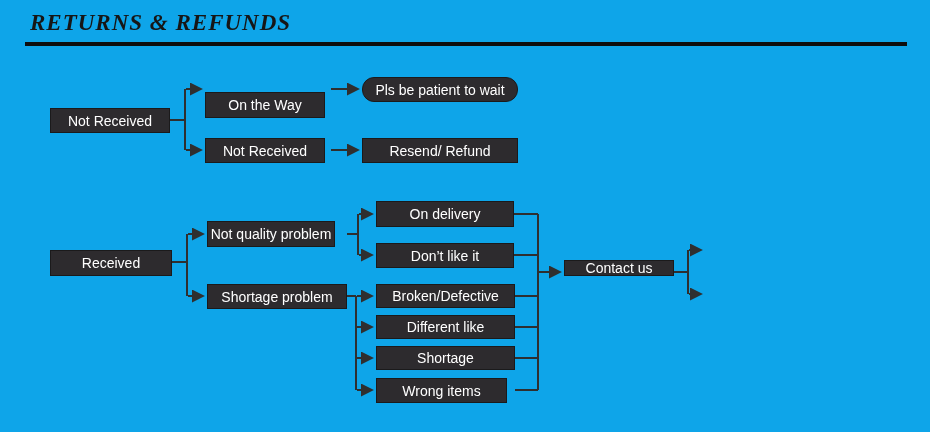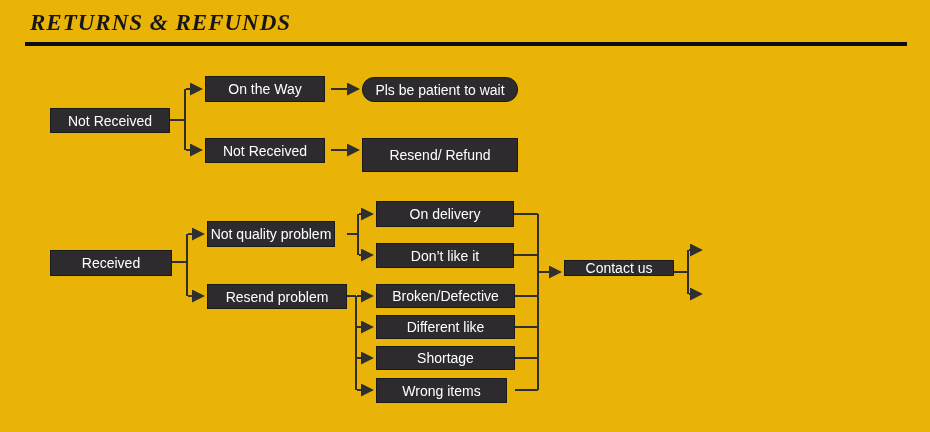--- a/index.html
+++ b/index.html
@@ -4,21 +4,21 @@
 <style>
   html, body {
     margin: 0;
     padding: 0;
     background: #ffffff;
   }
   #canvas {
     position: relative;
     width: 930px;
     height: 432px;
-    background: #eab308;
+    background: #0ea5e9;
     overflow: hidden;
     font-family: "Liberation Sans", sans-serif;
   }
   .page-title {
     position: absolute;
     left: 30px;
     top: 10px;
     margin: 0;
     font-family: "Liberation Serif", serif;
     font-style: italic;
@@ -52,24 +52,24 @@
   }
   svg.connectors {
     position: absolute;
     left: 0;
     top: 0;
     width: 930px;
     height: 432px;
   }
   
   #n-nr-root   { left: 50px;  top: 108px; width: 120px; height: 25px; }
-  #n-ontheway  { left: 205px; top: 76px;  width: 120px; height: 26px; }
+  #n-ontheway  { left: 205px; top: 92px;  width: 120px; height: 26px; }
   #n-plswait   { left: 362px; top: 77px;  width: 156px; height: 25px; border-radius: 12px; }
   #n-nr2       { left: 205px; top: 138px; width: 120px; height: 25px; }
-  #n-resend    { left: 362px; top: 138px; width: 156px; height: 34px; }
+  #n-resend    { left: 362px; top: 138px; width: 156px; height: 25px; }
   #n-received  { left: 50px;  top: 250px; width: 122px; height: 26px; }
   #n-notqual   { left: 207px; top: 221px; width: 128px; height: 26px; }
   #n-qual      { left: 207px; top: 284px; width: 140px; height: 25px; }
   #n-ondeliv   { left: 376px; top: 201px; width: 138px; height: 26px; }
   #n-dontlike  { left: 376px; top: 243px; width: 138px; height: 25px; }
   #n-broken    { left: 376px; top: 284px; width: 139px; height: 24px; }
   #n-diffcolor { left: 376px; top: 315px; width: 139px; height: 24px; }
   #n-shortage  { left: 376px; top: 346px; width: 139px; height: 24px; }
   #n-wrong     { left: 376px; top: 378px; width: 131px; height: 25px; }
   #n-contact   { left: 564px; top: 260px; width: 110px; height: 16px; }
@@ -122,21 +122,21 @@
   </svg>
 
   <div class="node" id="n-nr-root">Not Received</div>
   <div class="node" id="n-ontheway">On the Way</div>
   <div class="node" id="n-plswait">Pls be patient to wait</div>
   <div class="node" id="n-nr2">Not Received</div>
   <div class="node" id="n-resend">Resend/ Refund</div>
 
   <div class="node" id="n-received">Received</div>
   <div class="node" id="n-notqual">Not quality problem</div>
-  <div class="node" id="n-qual">Resend problem</div>
+  <div class="node" id="n-qual">Shortage problem</div>
   <div class="node" id="n-ondeliv">On delivery</div>
   <div class="node" id="n-dontlike">Don’t like it</div>
   <div class="node" id="n-broken">Broken/Defective</div>
   <div class="node" id="n-diffcolor">Different like</div>
   <div class="node" id="n-shortage">Shortage</div>
   <div class="node" id="n-wrong">Wrong items</div>
   <div class="node" id="n-contact">Contact us</div>
 
 </div>
 

